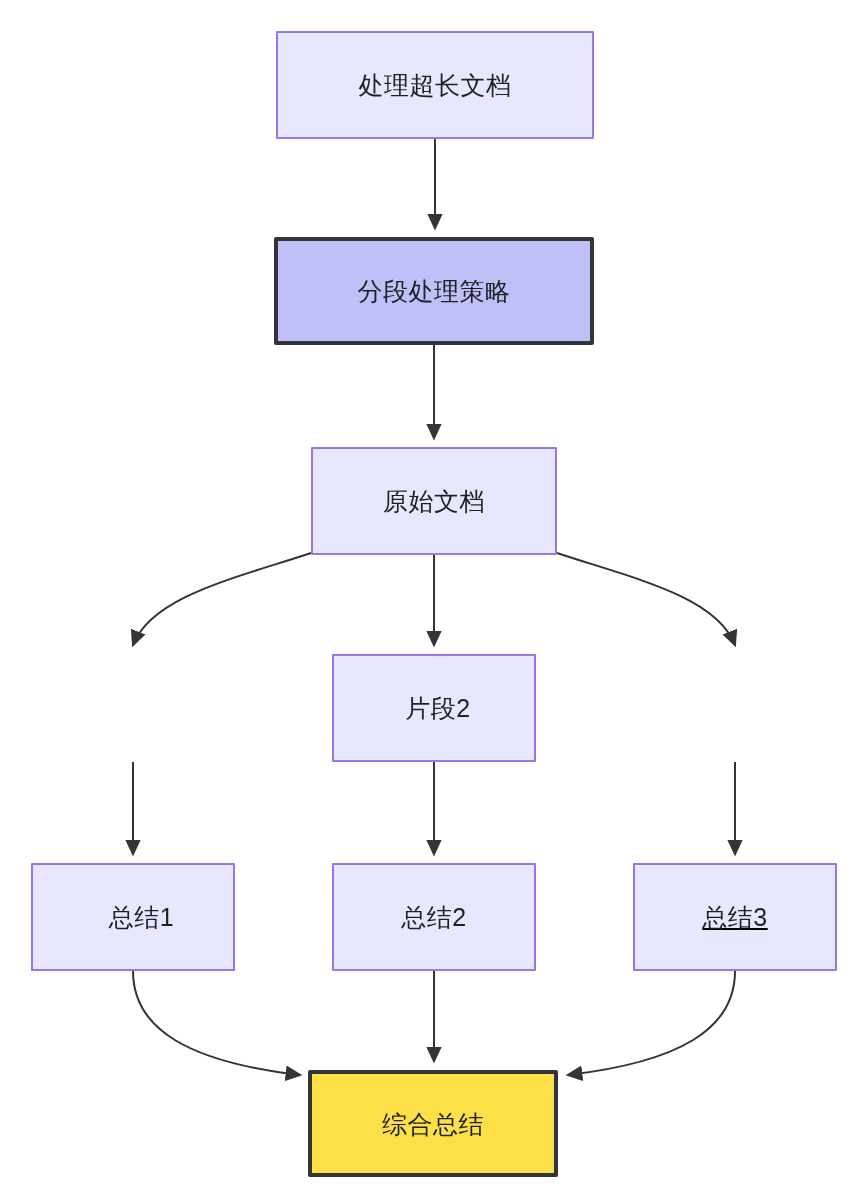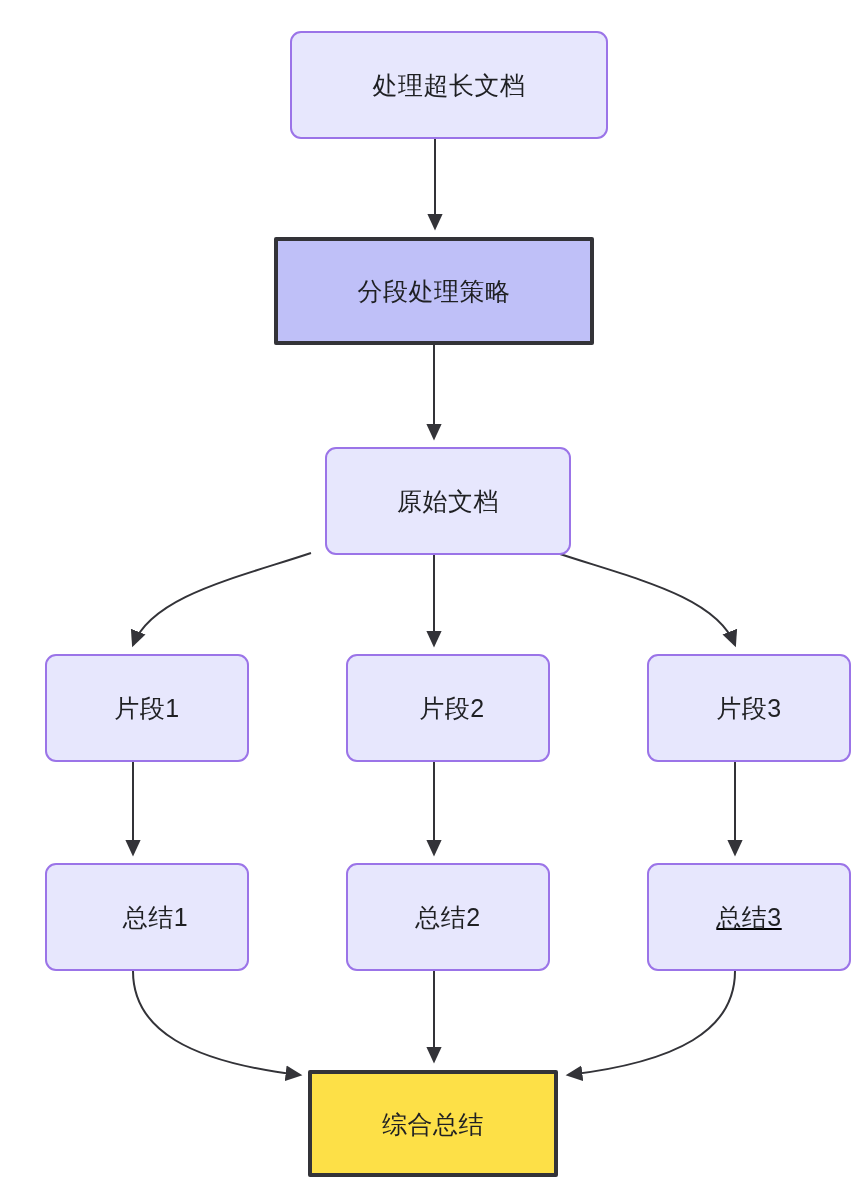--- a/index.html
+++ b/index.html
@@ -39,22 +39,21 @@
   .node-label {
     color: #1f2023;
     font-size: 25px;
     line-height: 1.2;
     letter-spacing: 0.5px;
     white-space: nowrap;
   }
   .node-lilac {
     background: #e7e7fd;
     border: 2px solid #9b74e8;
-    border-radius: 11px;
-    margin-left: 14px;
+    border-radius: 1px;
   }
   .node-periwinkle {
     background: #bfc0f8;
     border: 4px solid #333338;
     border-radius: 2px;
   }
   .node-green {
     background: #fde047;
     border: 4px solid #333338;
     border-radius: 2px;
@@ -100,31 +99,25 @@
   </div>
 
   <div class="node node-lilac" style="left:311px; top:447px; width:246px; height:108px;">
     <span class="node-label">原始文档</span>
   </div>
 
   <div class="node node-periwinkle" style="left:274px; top:237px; width:320px; height:108px;">
     <span class="node-label">分段处理策略</span>
   </div>
 
-  <div class="node node-lilac" style="left:31px; top:654px; width:204px; height:108px;">
-    <span class="node-label">片段1</span>
-  </div>
 
   <div class="node node-lilac" style="left:332px; top:654px; width:204px; height:108px;padding-left:8px;">
     <span class="node-label">片段2</span>
   </div>
 
-  <div class="node node-lilac" style="left:633px; top:654px; width:204px; height:108px;">
-    <span class="node-label">片段3</span>
-  </div>
 
   <div class="node node-lilac" style="left:31px; top:863px; width:204px; height:108px;padding-left:17px;">
     <span class="node-label">总结1</span>
   </div>
 
   <div class="node node-lilac" style="left:332px; top:863px; width:204px; height:108px;justify-content:center;">
     <span class="node-label">总结2</span>
   </div>
 
   <div class="node node-lilac" style="left:633px; top:863px; width:204px; height:108px;text-decoration:underline;">

